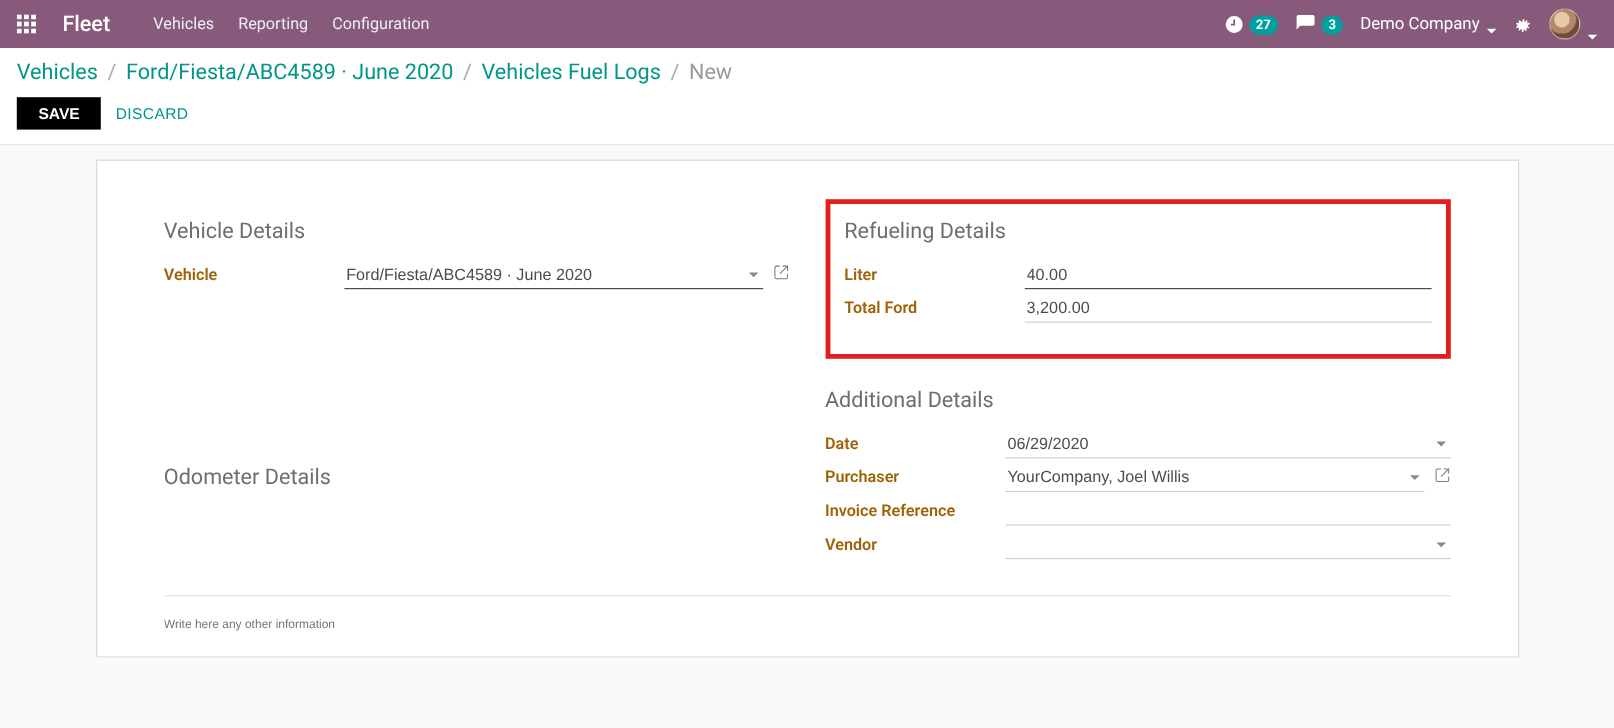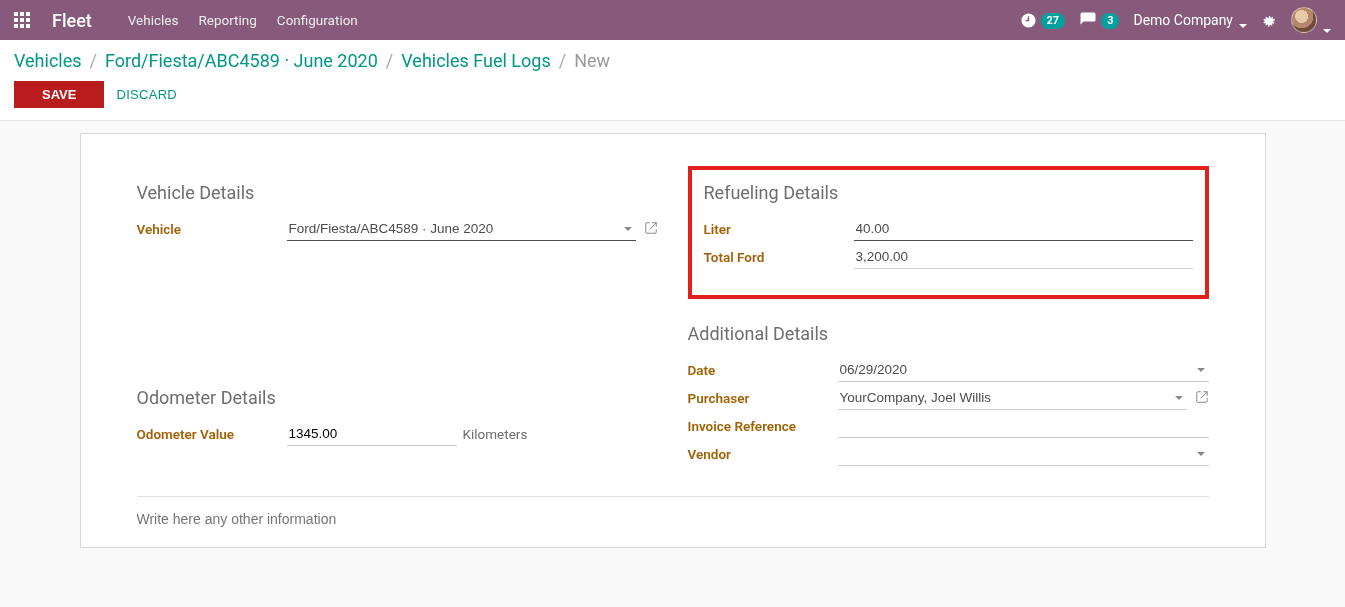--- a/index.html
+++ b/index.html
@@ -21,21 +21,21 @@
     .clock-icon svg { width:17px; height:17px; fill:#fff; display:block; }
     .chat-icon svg { width:18px; height:18px; fill:#fff; display:block; }
     .avatar { width:26px; height:26px; border-radius:50%; background: radial-gradient(circle at 40% 35%, #e8c9a8 30%, #b3876a 31% 55%, #6e4b3a 56%); border:1px solid rgba(255,255,255,.5); }
     
     .subbar { background:#fff; border-bottom: 1px solid #e5e5e5; padding: 10px 14px 12px; }
     .breadcrumbs { font-size: 18px; color: #7b7b7b; display:flex; flex-wrap:wrap; gap: 6px; align-items:center; }
     .breadcrumbs a { color: #009688; text-decoration: none; cursor:pointer; }
     .bc-sep { color: #aaa; padding: 0 2px; }
     .bc-current { color: #9a9a9a; }
     .actions { margin-top: 10px; display:flex; gap: 12px; align-items:center; }
-    .btn-save { background:#b91c1c; color:#fff; border:none; padding: 6px 28px; font-size:13px; font-weight:bold; cursor:pointer; }
+    .btn-save { background:#000000; color:#fff; border:none; padding: 6px 18px; font-size:13px; font-weight:bold; cursor:pointer; }
     .btn-discard { color:#009688; font-size:13px; font-weight:normal; cursor:pointer; background:none; border:none; letter-spacing:.3px; }
     
     .sheet-outer { padding: 12px 0 0; display:flex; justify-content:center; }
     .sheet { background:#fff; border:1px solid #d8d8d8; width: 1186px; padding: 24px 56px 20px; }
     .cols { display:flex; gap: 30px; }
     .col { flex: 1; }
     .section-title { font-size: 18px; color:#6e6e6e; margin: 24px 0 12px; font-weight:400; }
     .field-row { display:flex; align-items:center; min-height: 28px; font-size:13.5px; }
     .field-label { width: 150px; color:#a16207; font-weight:600; }
     .field-val { flex:1; display:flex; align-items:center; position:relative; }
@@ -43,21 +43,21 @@
     .underline-input.dark { border-bottom:1px solid #4c4c4c; }
     .dd-caret { position:absolute; right:4px; top:50%; transform:translateY(-50%); width:0; height:0; border-left:4px solid transparent; border-right:4px solid transparent; border-top:4px solid #888; pointer-events:none; }
     .ext-icon { margin-left:8px; color:#7a7a7a; cursor:pointer; }
     .ext-icon svg { width:14px; height:14px; stroke:#7a7a7a; fill:none; stroke-width:1.5; }
     .unit-label { margin-left:6px; color:#6d6d6d; font-size:13.5px; }
     .odometer-input { width:170px; border:none; border-bottom:1px solid #cfcfcf; padding:4px 2px; font-size:13.5px; background:transparent; outline:none; }
     
     .highlight-box { border: 4px solid #e1201c; padding: 12px 12px 24px 12px; margin-top: 8px; }
     
     .notes-area { margin-top: 28px; border-top:1px solid #e2e2e2; padding-top:14px; }
-    .notes-input { width:100%; border:none; color:#4d7c0f; font-size:14px; outline:none; background:transparent; }
+    .notes-input { width:100%; border:none; color:#4d7c0f; font-size:10px; outline:none; background:transparent; }
   </style>
 </head>
 <body>
 
 <div class="topbar">
   <span class="apps-icon">
     <svg viewBox="0 0 16 16">
         <rect x="0" y="0" width="4" height="4"></rect>
         <rect x="6" y="0" width="4" height="4"></rect>
         <rect x="12" y="0" width="4" height="4"></rect>
@@ -142,27 +142,20 @@
                 <path d="M14 3h7v7"></path>
                 <path d="M10 14L21 3"></path>
                 <path d="M21 14v5a2 2 0 0 1-2 2H5a2 2 0 0 1-2-2V5a2 2 0 0 1 2-2h5"></path>
               </svg>
           </span>
         </div>
 
         <div style="height:120px"></div>
 
         <div class="section-title">Odometer Details</div>
-        <div class="field-row">
-          <div class="field-label">Odometer Value</div>
-          <div class="field-val" style="flex:0;">
-            <input class="odometer-input" value="1345.00" style="">
-          </div>
-          <span class="unit-label">Kilometers</span>
-        </div>
       </div>
 
       <div class="col">
         <div class="highlight-box">
           <div class="section-title" style="margin-top:0;">Refueling Details</div>
 
           <div class="field-row">
             <div class="field-label">Liter</div>
             <div class="field-val">
               <input class="underline-input dark" value="40.00" style="">

